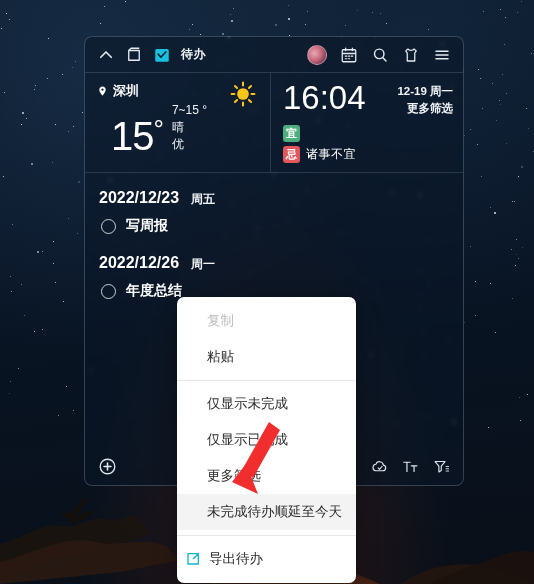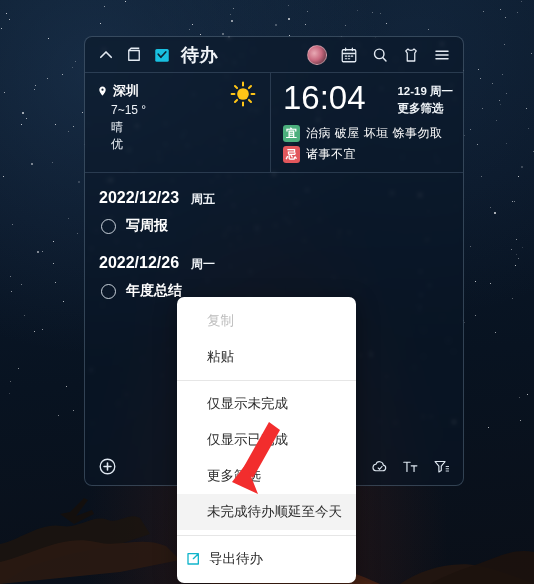--- a/index.html
+++ b/index.html
@@ -51,21 +51,21 @@
     height: 36px;
     display: flex; align-items: center;
     padding: 0 12px;
     border-bottom: 1px solid rgba(150,175,200,0.22);
     color: #e8eef5;
   }
   #topbar .left { display: flex; align-items: center; gap: 10px; }
   #topbar .right { margin-left: auto; display: flex; align-items: center; gap: 13px; }
   .tb-icon { width: 18px; height: 18px; display: block; color: #e3eaf2; }
   .tb-icon svg { display: block; width: 100%; height: 100%; }
-  #app-title { font-size: 18px; font-weight: 700; color: #f0f4f8; letter-spacing: .5px; }
+  #app-title { font-size: 12px; font-weight: 700; color: #f0f4f8; letter-spacing: .5px; }
   #avatar {
     width: 20px; height: 20px; border-radius: 50%;
     background:
       radial-gradient(circle at 35% 40%, #e8a9b4 0%, #c8697f 45%, #7a4050 75%),
       radial-gradient(circle at 70% 65%, #d9d5c8 0%, #8b8574 60%);
     border: 1px solid rgba(255,255,255,0.35);
     flex: 0 0 auto;
   }
 
   
@@ -83,21 +83,21 @@
   #sun-icon { position: absolute; right: 14px; top: 8px; width: 26px; height: 26px; }
   .temp-block { display: flex; align-items: flex-end; gap: 9px; margin-top: 2px; padding-left: 14px; }
   #temp-big { font-size: 40px; font-weight: 300; line-height: 1; color: #ffffff; letter-spacing: -1px; }
   #temp-big .deg { font-size: 26px; vertical-align: top; font-weight: 300; }
   .temp-sub { display: flex; flex-direction: column; gap: 1px; padding-bottom: 3px; }
   .temp-sub div { font-size: 12px; color: #eef3f8; line-height: 1.35; }
 
   #datetime { flex: 1; position: relative; padding: 8px 10px 0 12px; color: #fff; }
   .dt-top { display: flex; align-items: flex-start; }
   #clock { font-size: 33px; font-weight: 300; line-height: 1; letter-spacing: 0px; color: #ffffff; }
-  .dt-right { margin-left: auto; padding-top: 2px; }
+  .dt-right { margin-left: auto; text-align: right; padding-top: 2px; }
   .dt-right div { font-size: 11.5px; font-weight: 700; color: #f2f6fa; line-height: 1.45; }
   .almanac { margin-top: 9px; display: flex; flex-direction: column; gap: 4px; }
   .alm-row { display: flex; align-items: center; gap: 6px; }
   .alm-badge {
     width: 17px; height: 17px; border-radius: 3px;
     display: flex; align-items: center; justify-content: center;
     font-size: 11px; font-weight: 700; color: #ffffff; flex: 0 0 auto;
   }
   .alm-text { font-size: 12px; color: #ffffff; letter-spacing: .5px; }
 
@@ -558,40 +558,40 @@
       <span id="sun-icon">
         <svg viewBox="0 0 24 24">
             <circle cx="12" cy="12" r="5.4" fill="#ffc517"></circle>
             <g stroke="#ffc517" stroke-width="1.9" stroke-linecap="round">
               <path d="M12 1.5 v2.6 M12 19.9 v2.6 M1.5 12 h2.6 M19.9 12 h2.6 M4.6 4.6 l1.9 1.9 M17.5 17.5 l1.9 1.9 M19.4 4.6 l-1.9 1.9 M6.5 17.5 l-1.9 1.9"></path>
             </g>
           </svg>
       </span>
 
       <div class="temp-block">
+        <div id="temp-big"><span>15</span><span class="deg">°</span></div>
         <div class="temp-sub">
           <div>7~15 °</div>
           <div>晴</div>
           <div>优</div>
         </div>
       </div>
     </div>
 
     <div id="datetime">
       <div class="dt-top">
         <div id="clock">16:04</div>
         <div class="dt-right">
           <div>12-19  周一</div>
           <div>更多筛选</div>
         </div>
       </div>
       <div class="almanac">
         <div class="alm-row">
           <span class="alm-badge" style="background:#4caf7d">宜</span>
-          <span class="alm-text">治病  破屋  坏垣  馀事勿取</span>
         </div>
         <div class="alm-row">
           <span class="alm-badge" style="background:#e2575c">忌</span>
           <span class="alm-text">诸事不宜</span>
         </div>
       </div>
     </div>
   </div>
 
   <div id="tasklist">

